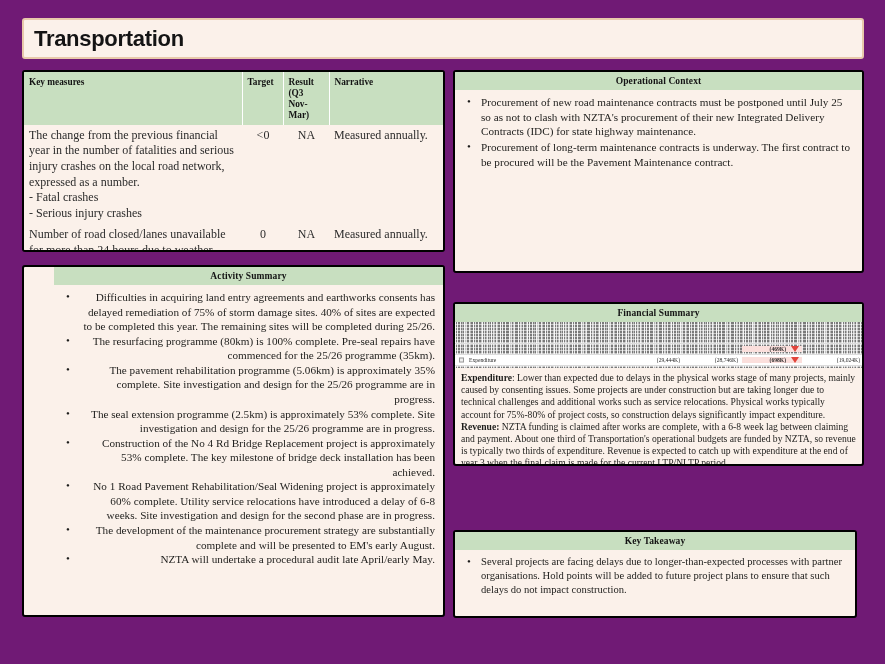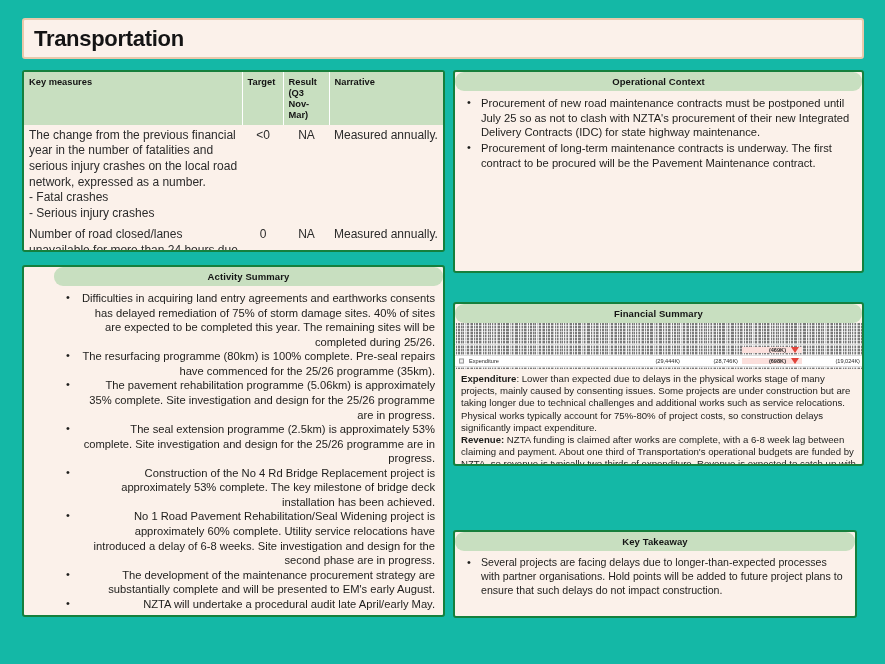--- a/index.html
+++ b/index.html
@@ -8,21 +8,21 @@
     margin: 0; padding: 0;
     width: 885px; height: 664px;
     background: #faeee7;
     font-family: "Liberation Sans", sans-serif;
     color: #1d1d1b;
     overflow: hidden;
   }
   .page {
     position: relative;
     width: 885px; height: 664px;
-    background: #14b8a6;
+    background: #701a75;
     padding: 0;
   }
 
   
   .title-bar {
     position: absolute;
     left: 22px; top: 18px;
     width: 842px; height: 41px;
     border: 2px solid #e8c9ab;
     border-radius: 3px;
@@ -34,34 +34,34 @@
   .title-bar .title {
     font-size: 22px;
     font-weight: bold;
     letter-spacing: -0.3px;
     color: #141414;
   }
 
   
   .panel {
     position: absolute;
-    border: 2px solid #15803d;
+    border: 2px solid #000000;
     border-radius: 3px;
     background: #fbf1ea;
     overflow: hidden;
+    font-family: Liberation Serif, serif;
   }
   .panel-head {
     background: #c8dfc0;
     text-align: center;
     font-size: 9.5px;
     font-weight: bold;
     padding: 4px 0 4px 0;
     letter-spacing: 0.1px;
     color: #141414;
-    border-radius: 9px;
   }
   .panel-body {
     padding: 5px 8px 6px 6px;
   }
 
   ul.bullets {
     margin: 0;
     padding: 0;
     list-style: none;
   }

